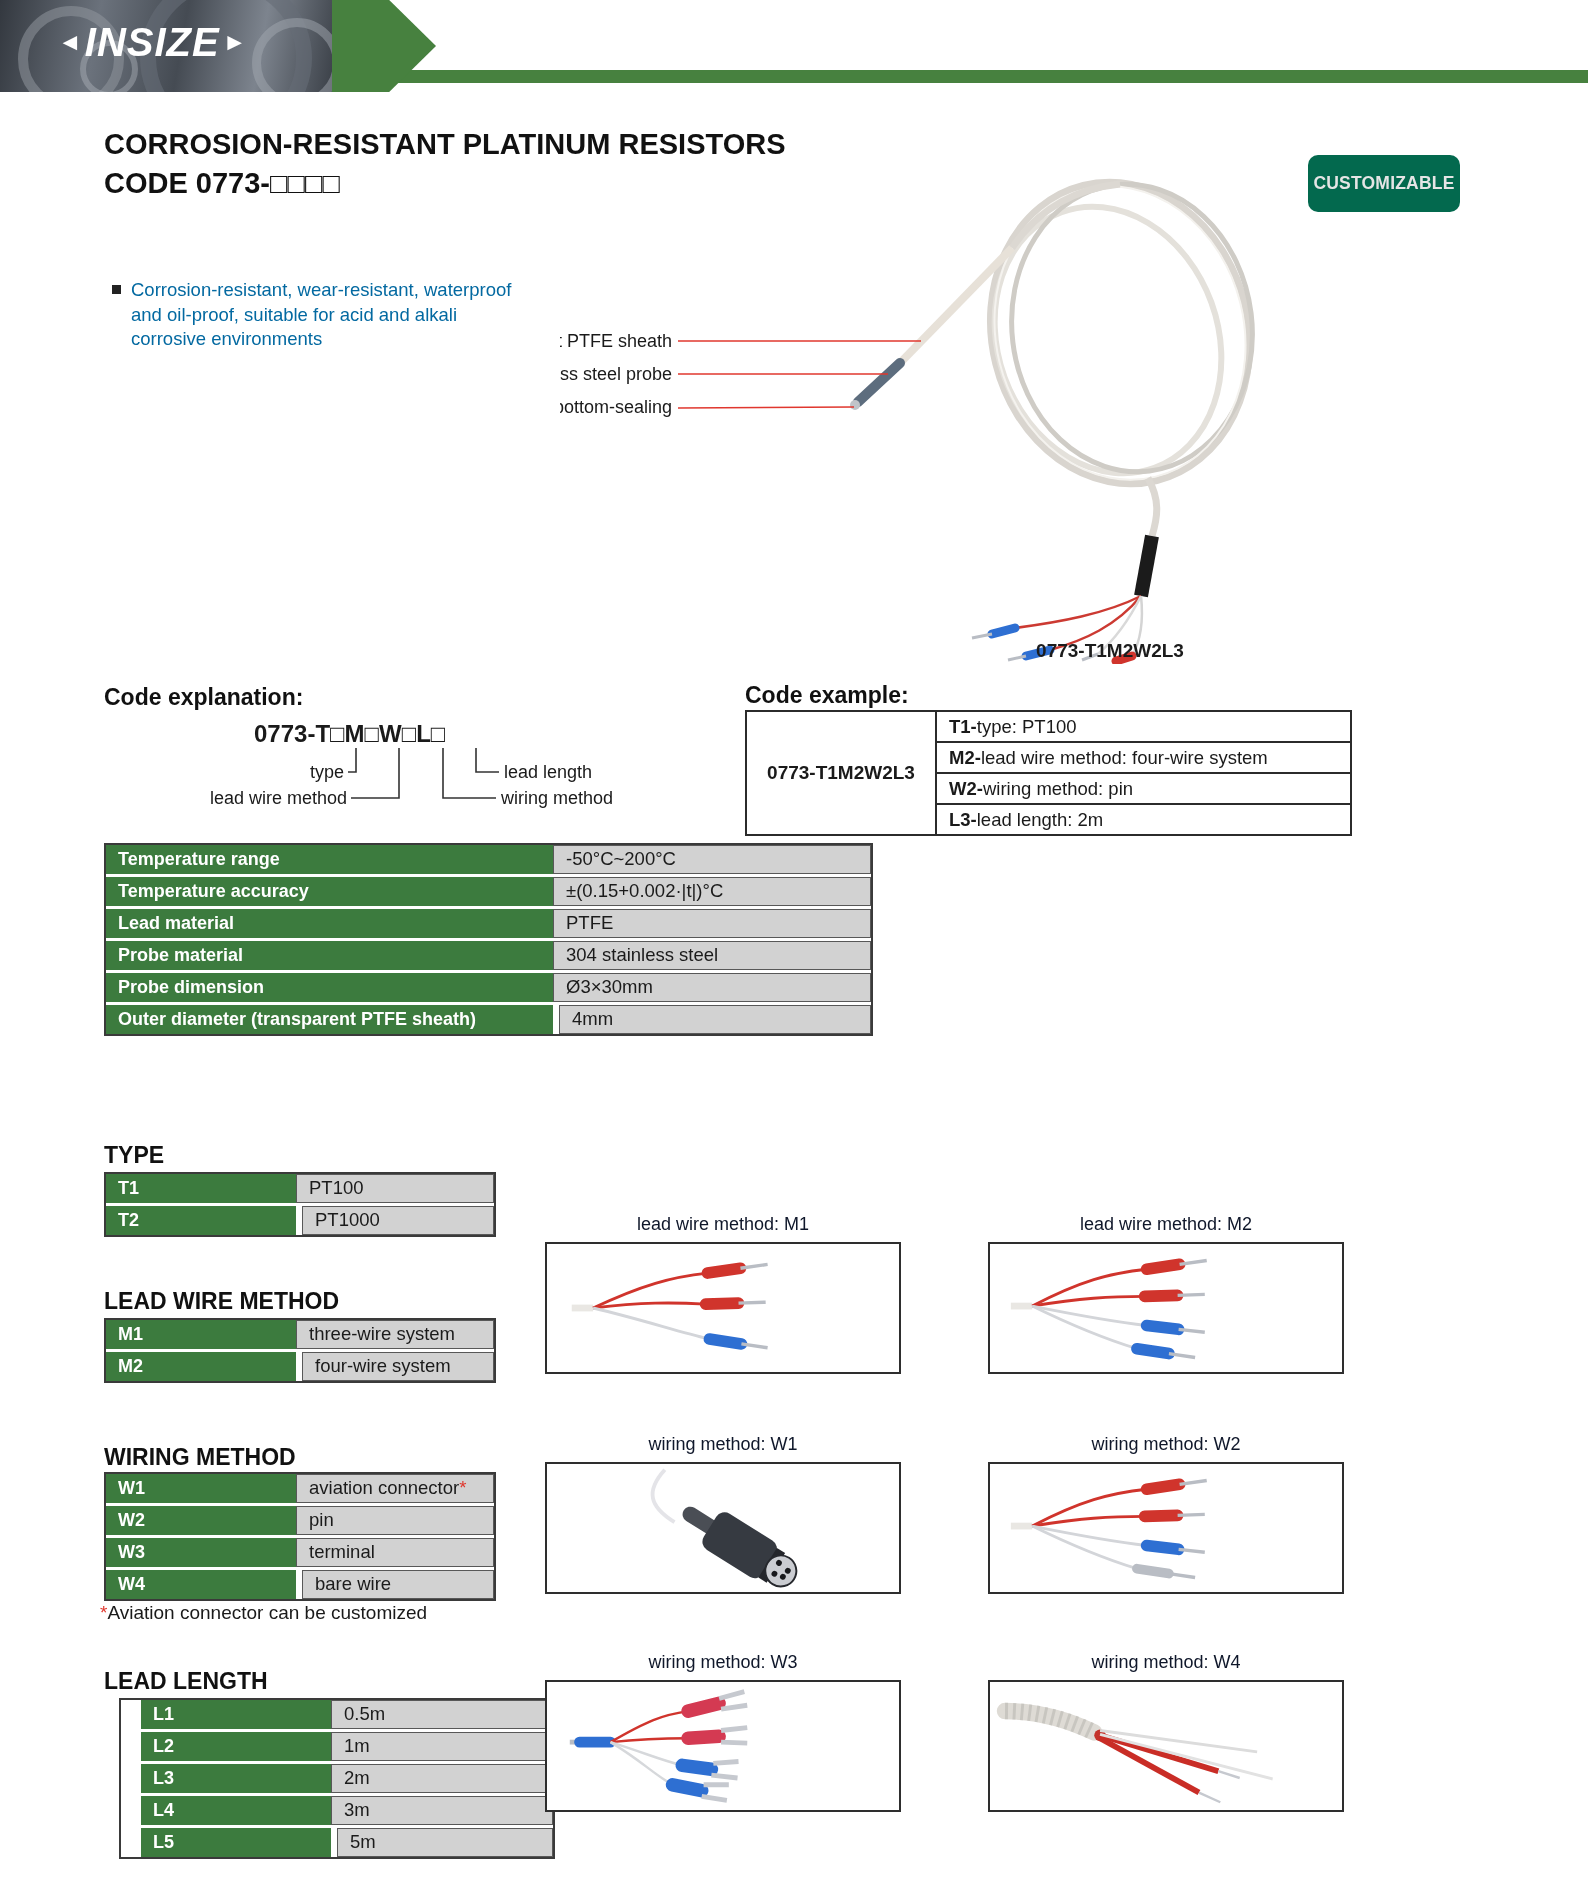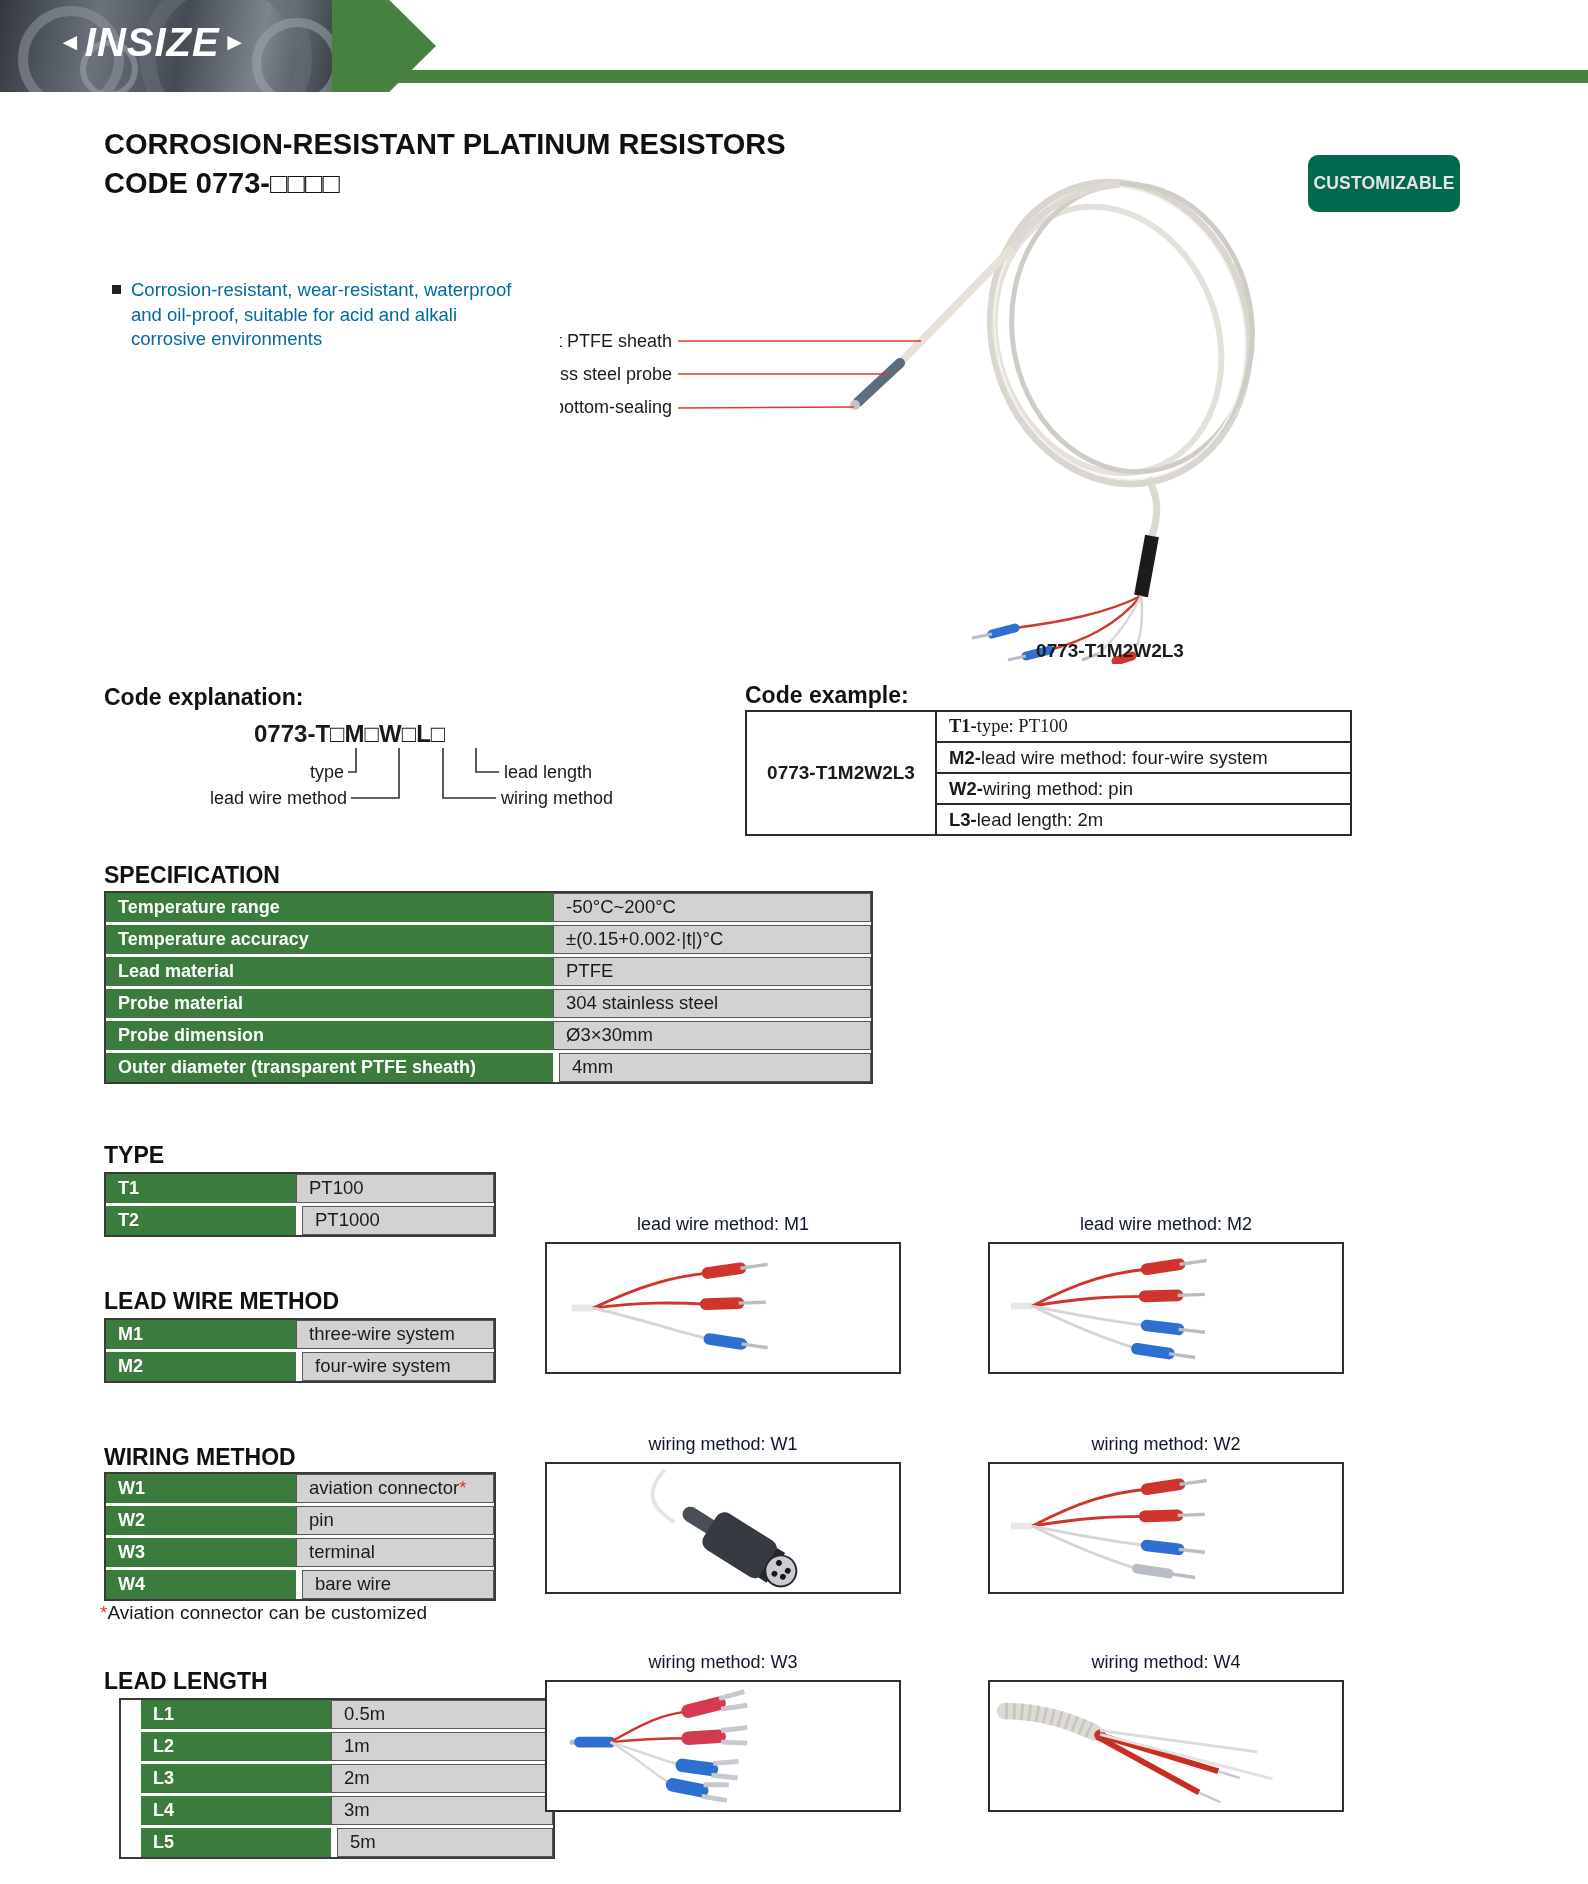--- a/index.html
+++ b/index.html
@@ -49,21 +49,21 @@
 
   .footnote{position:absolute;left:100px;top:1602px;font-size:19px;color:#1a1a1a;white-space:nowrap;}
 
   
   .ce-table{position:absolute;left:745px;top:710px;width:607px;display:grid;grid-template-columns:190px 1fr;
             border:2px solid #2b2b2b;background:#fff;box-sizing:border-box;}
   .ce-code{grid-column:1;grid-row:1/5;display:flex;align-items:center;justify-content:center;
            font-weight:bold;font-size:19px;border-right:2px solid #2b2b2b;white-space:nowrap;}
   .ce-row{grid-column:2;height:29px;line-height:29px;padding-left:12px;font-size:18.5px;
           border-top:2px solid #2b2b2b;white-space:nowrap;}
-  .ce-row.first{border-top:none;font-family:Liberation Serif, serif;}
+  .ce-row.first{border-top:none;}
   .ce-row b{font-weight:bold;}
 
   
   .figcap{position:absolute;width:356px;font-size:18px;text-align:center;color:#0f172a;white-space:nowrap;}
   .figbox{position:absolute;width:356px;height:132px;border:2px solid #2e2e2e;background:#fff;box-sizing:border-box;}
   .figbox svg{display:block;width:100%;height:100%;}
 
   svg text{font-family:"Liberation Sans","DejaVu Sans",sans-serif;}
   .prod-caption{position:absolute;left:990px;top:640px;width:240px;text-align:center;
                 font-size:19px;font-weight:bold;color:#1c1c1c;white-space:nowrap;}
@@ -155,21 +155,21 @@
     </div>
     <div class="ce-row">
       <b>W2-</b><span>wiring method: pin</span>
     </div>
     <div class="ce-row">
       <b>L3-</b><span>lead length: 2m</span>
     </div>
   </div>
 
   <div class="h2" style="left:104px;top:862px;">SPECIFICATION</div>
-  <div class="kv spec" style="left:104px;top:891px;width:769px;">
+  <div class="kv spec" style="left:104px;top:843px;width:769px;">
     <div class="row">
       <div class="k">Temperature range</div>
       <div class="v">-50°C~200°C</div>
     </div>
     <div class="row">
       <div class="k">Temperature accuracy</div>
       <div class="v">±(0.15+0.002·|t|)°C</div>
     </div>
     <div class="row">
       <div class="k">Lead material</div>

